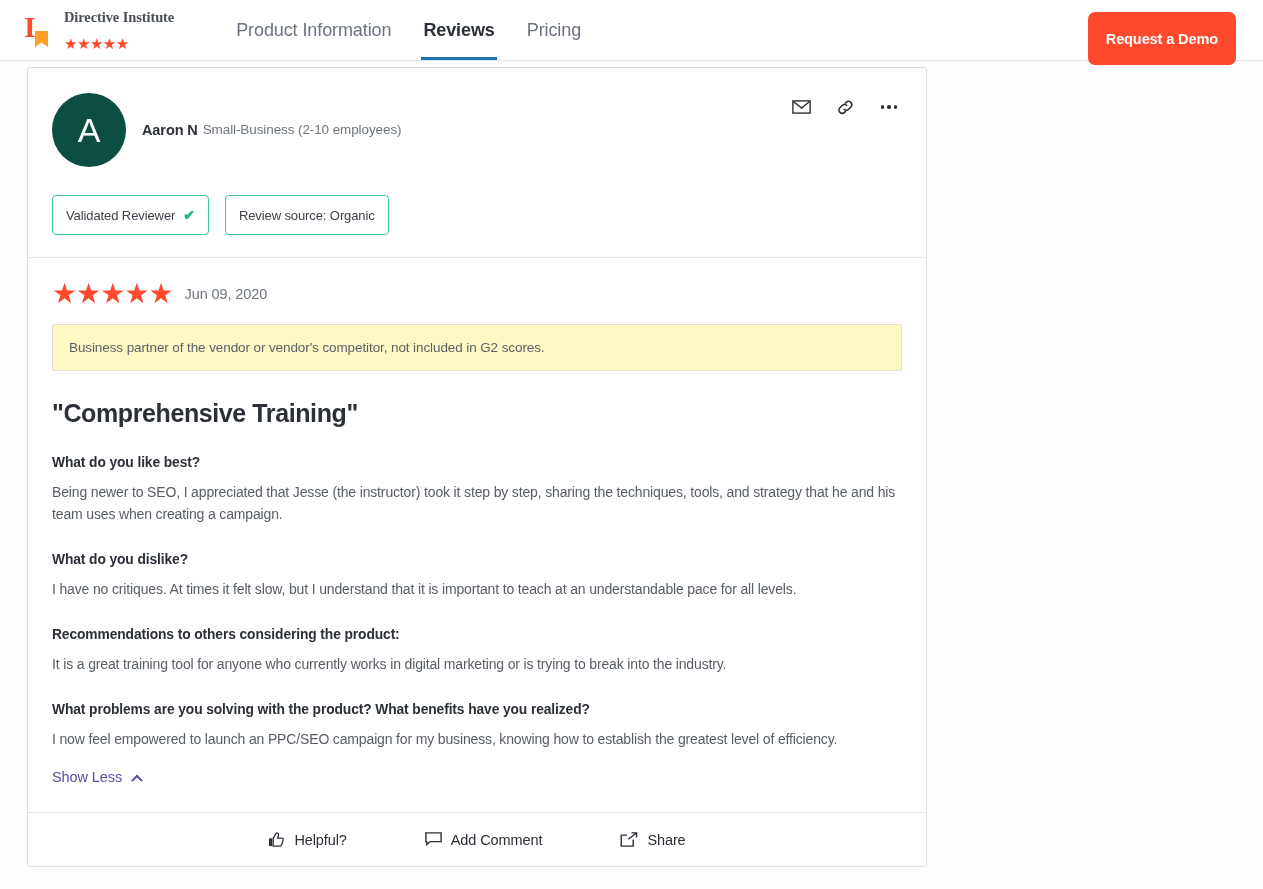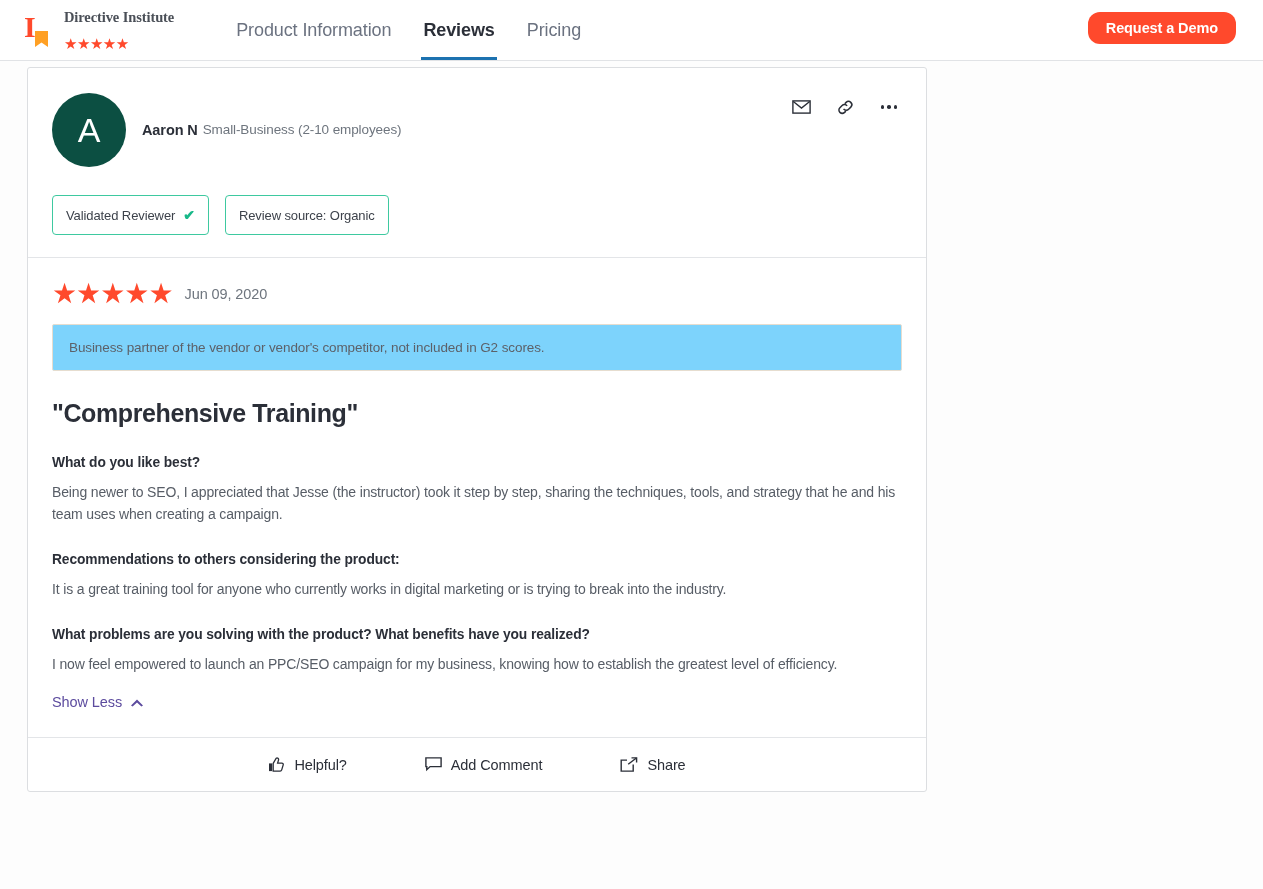--- a/index.html
+++ b/index.html
@@ -83,25 +83,25 @@
     content: "";
     position: absolute;
     left: 14px; right: 14px; bottom: 0;
     height: 3px;
     background: #1c72b0;
   }
 
   .cta-btn {
     position: absolute;
     right: 27px; top: 12px;
-    height: 32px;
+    height: 53px;
     background: #ff492c;
     color: #ffffff;
     border: none;
-    border-radius: 12px;
+    border-radius: 7px;
     font-family: "Liberation Sans", sans-serif;
     font-size: 14.5px;
     font-weight: 700;
     padding: 0 18px;
     cursor: pointer;
     letter-spacing: -0.1px;
   }
 
   
   .page {
@@ -185,21 +185,21 @@
   
   .review-body { padding: 22px 24px 26px 24px; }
   .rating-row { display: flex; align-items: center; gap: 12px; }
   .rating-date {
     font-size: 14.5px;
     color: #6e757e;
     letter-spacing: -0.1px;
   }
   .disclaimer {
     margin-top: 16px;
-    background: #7dd3fc;
+    background: #fef9c3;
     border: 1px solid #e6ddcf;
     border-radius: 2px;
     padding: 15px 16px;
     font-size: 13.5px;
     color: #5c6169;
     letter-spacing: -0.1px;
   }
   .review-title {
     margin-top: 28px;
     font-size: 25px;
@@ -342,20 +342,24 @@
 
       <div class="disclaimer">Business partner of the vendor or vendor's competitor, not included in G2 scores.</div>
 
       <div class="review-title">"Comprehensive Training"</div>
 
       <div class="qa">
         <div class="qa-q">What do you like best?</div>
         <div class="qa-p">Being newer to SEO, I appreciated that Jesse (the instructor) took it step by step, sharing the techniques, tools, and strategy that he and his team uses when creating a campaign.</div>
       </div>
 
+      <div class="qa">
+        <div class="qa-q">What do you dislike?</div>
+        <div class="qa-p">I have no critiques. At times it felt slow, but I understand that it is important to teach at an understandable pace for all levels.</div>
+      </div>
 
       <div class="qa">
         <div class="qa-q">Recommendations to others considering the product:</div>
         <div class="qa-p">It is a great training tool for anyone who currently works in digital marketing or is trying to break into the industry.</div>
       </div>
 
       <div class="qa">
         <div class="qa-q">What problems are you solving with the product? What benefits have you realized?</div>
         <div class="qa-p">I now feel empowered to launch an PPC/SEO campaign for my business, knowing how to establish the greatest level of efficiency.</div>
       </div>

